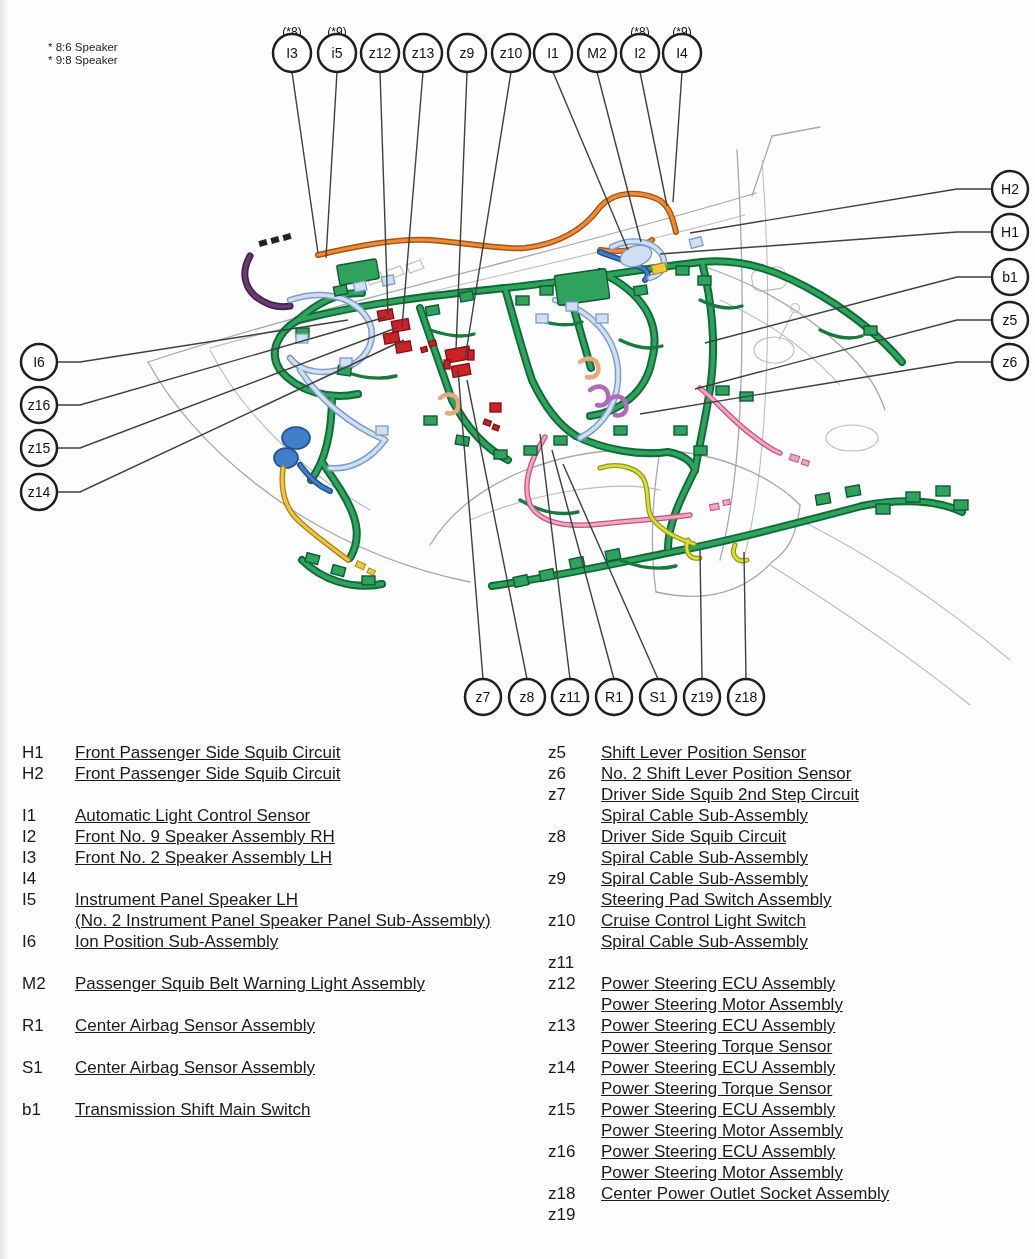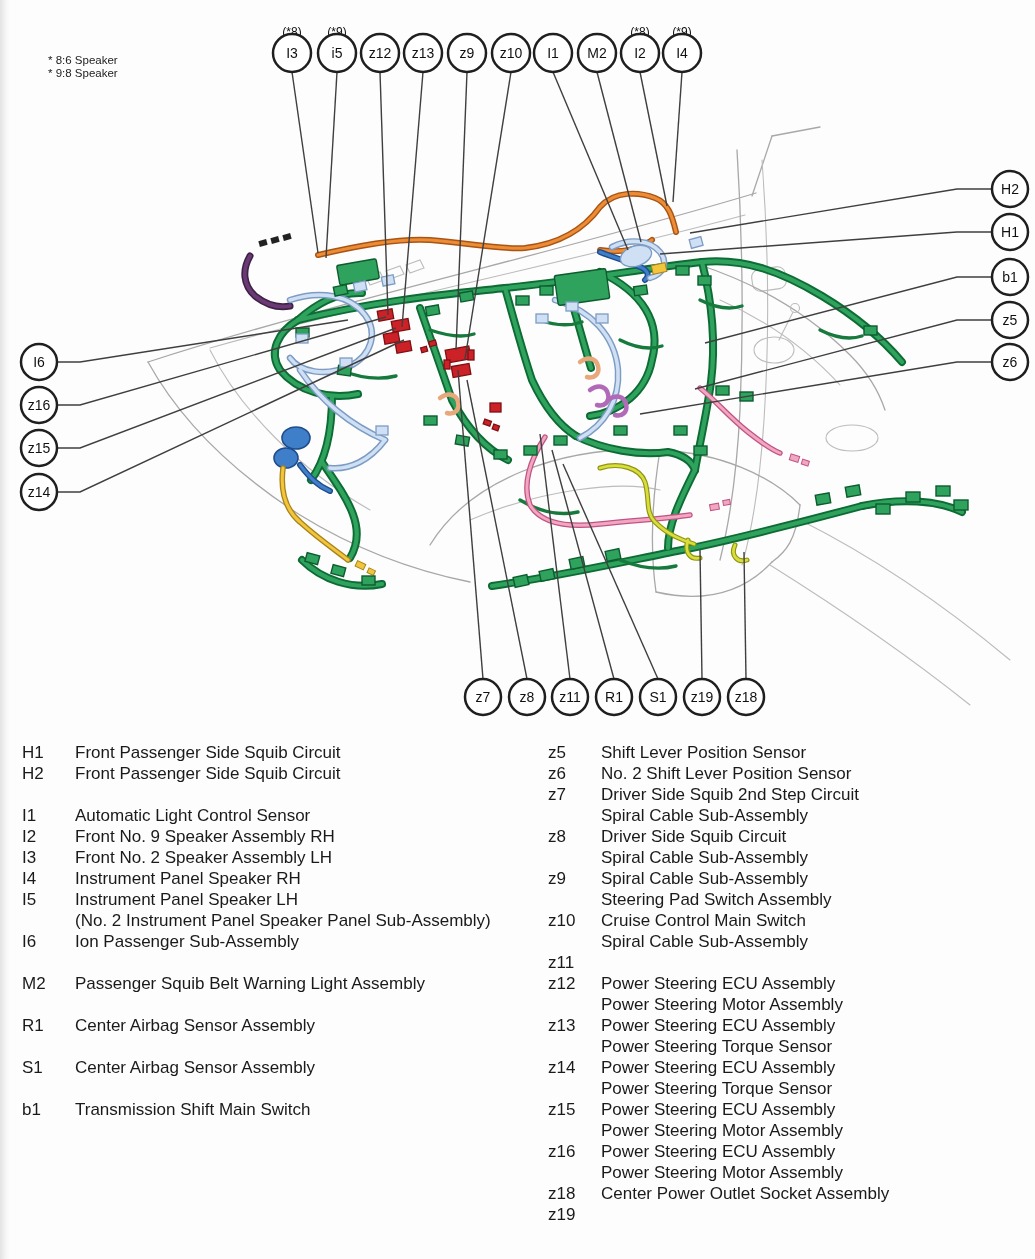--- a/index.html
+++ b/index.html
@@ -1,20 +1,20 @@
 <!DOCTYPE html>
 <html style="--harness_green: #2fa35e; --wire_orange: #ec8c36; --wire_yellow: #f3c53d; --wire_pink: #f2a6c0; --wire_blue: #3f7fc9; --wire_purple: #6a3a74; --wire_chartreuse: #d9de3e; --connector_red: #cc2127; --connector_lightblue: #cfe0f4;"><head>
 <meta charset="utf-8">
 <style>
   html,body{margin:0;padding:0;background:#ffffff;}
   #page{position:relative;width:1035px;height:1259px;background:#fdfdfd;overflow:hidden;
         font-family:"Liberation Sans","DejaVu Sans",sans-serif;color:#1a1a1a;}
   #scan-edge{position:absolute;left:0;top:0;width:10px;height:100%;
              background:linear-gradient(90deg,#e3e3e3,#f6f6f6 60%,rgba(255,255,255,0));}
-  #footnote{position:absolute;left:48px;top:54px;font-size:11.5px;line-height:13px;color:#222;}
+  #footnote{position:absolute;left:48px;top:41px;font-size:11.5px;line-height:13px;color:#222;}
   svg{position:absolute;left:0;top:0;}
   
   .outline{fill:none;stroke:#a8a8a8;stroke-width:1.3;stroke-linecap:round;stroke-linejoin:round;}
   .outline2{fill:none;stroke:#bcbcbc;stroke-width:1.1;stroke-linecap:round;}
   .gw-o{fill:none;stroke:#0d6b34;stroke-width:8;stroke-linecap:round;stroke-linejoin:round;}
   .gw-i{fill:none;stroke:var(--harness_green,#2fa35e);stroke-width:4.2;stroke-linecap:round;stroke-linejoin:round;}
   .gb{fill:none;stroke:#177a3d;stroke-width:3.4;stroke-linecap:round;}
   .ow-o{fill:none;stroke:#a95413;stroke-width:6;stroke-linecap:round;}
   .ow-i{fill:none;stroke:var(--wire_orange,#ec8c36);stroke-width:3.1;stroke-linecap:round;}
   .pb-o{fill:none;stroke:#7d9cc4;stroke-width:6.5;stroke-linecap:round;}
@@ -40,21 +40,21 @@
   .callout text{font-family:"Liberation Sans","DejaVu Sans",sans-serif;font-size:14px;fill:#111;
                 text-anchor:middle;dominant-baseline:central;}
   .note-text{font-family:"Liberation Sans","DejaVu Sans",sans-serif;font-size:12px;fill:#111;text-anchor:middle;}
   
   .legend-col{position:absolute;top:742px;font-size:17px;line-height:21px;}
   #legend-left{left:22px;width:510px;}
   #legend-right{left:548px;width:487px;}
   .legend-row{display:flex;}
   .legend-row.gap{margin-top:21px;}
   .legend-row .lab{flex:0 0 53px;}
-  .legend-row .txt{flex:1;}
+  .legend-row .txt{flex:1;text-decoration:underline;}
 </style>
 </head>
 <body>
 
 <div id="page">
   <div id="scan-edge"></div>
 
   <div id="footnote">
     <div>* 8:6 Speaker</div>
     <div>* 9:8 Speaker</div>
@@ -468,37 +468,36 @@
         <span class="txt">Front No. 9 Speaker Assembly RH</span>
       </div>
 
       <div class="legend-row">
         <span class="lab">I3</span>
         <span class="txt">Front No. 2 Speaker Assembly LH</span>
       </div>
 
       <div class="legend-row">
         <span class="lab">I4</span>
-        <span class="txt">Instrument Panel Speaker RH</span>
       </div>
 
 
       <div class="legend-row">
         <span class="lab">I5</span>
         <span class="txt">Instrument Panel Speaker LH</span>
       </div>
 
       <div class="legend-row">
         <span class="lab"></span>
         <span class="txt">(No. 2 Instrument Panel Speaker Panel Sub-Assembly)</span>
       </div>
 
       <div class="legend-row">
         <span class="lab">I6</span>
-        <span class="txt">Ion Passenger Sub-Assembly</span>
+        <span class="txt">Ion Position Sub-Assembly</span>
       </div>
 
       <div class="legend-row gap">
         <span class="lab">M2</span>
         <span class="txt">Passenger Squib Belt Warning Light Assembly</span>
       </div>
 
       <div class="legend-row gap">
         <span class="lab">R1</span>
         <span class="txt">Center Airbag Sensor Assembly</span>
@@ -551,21 +550,21 @@
         <span class="txt">Spiral Cable Sub-Assembly</span>
       </div>
 
       <div class="legend-row">
         <span class="lab"></span>
         <span class="txt">Steering Pad Switch Assembly</span>
       </div>
 
       <div class="legend-row">
         <span class="lab">z10</span>
-        <span class="txt">Cruise Control Main Switch</span>
+        <span class="txt">Cruise Control Light Switch</span>
       </div>
 
       <div class="legend-row">
         <span class="lab"></span>
         <span class="txt">Spiral Cable Sub-Assembly</span>
       </div>
 
       <div class="legend-row">
         <span class="lab">z11</span>
       </div>

